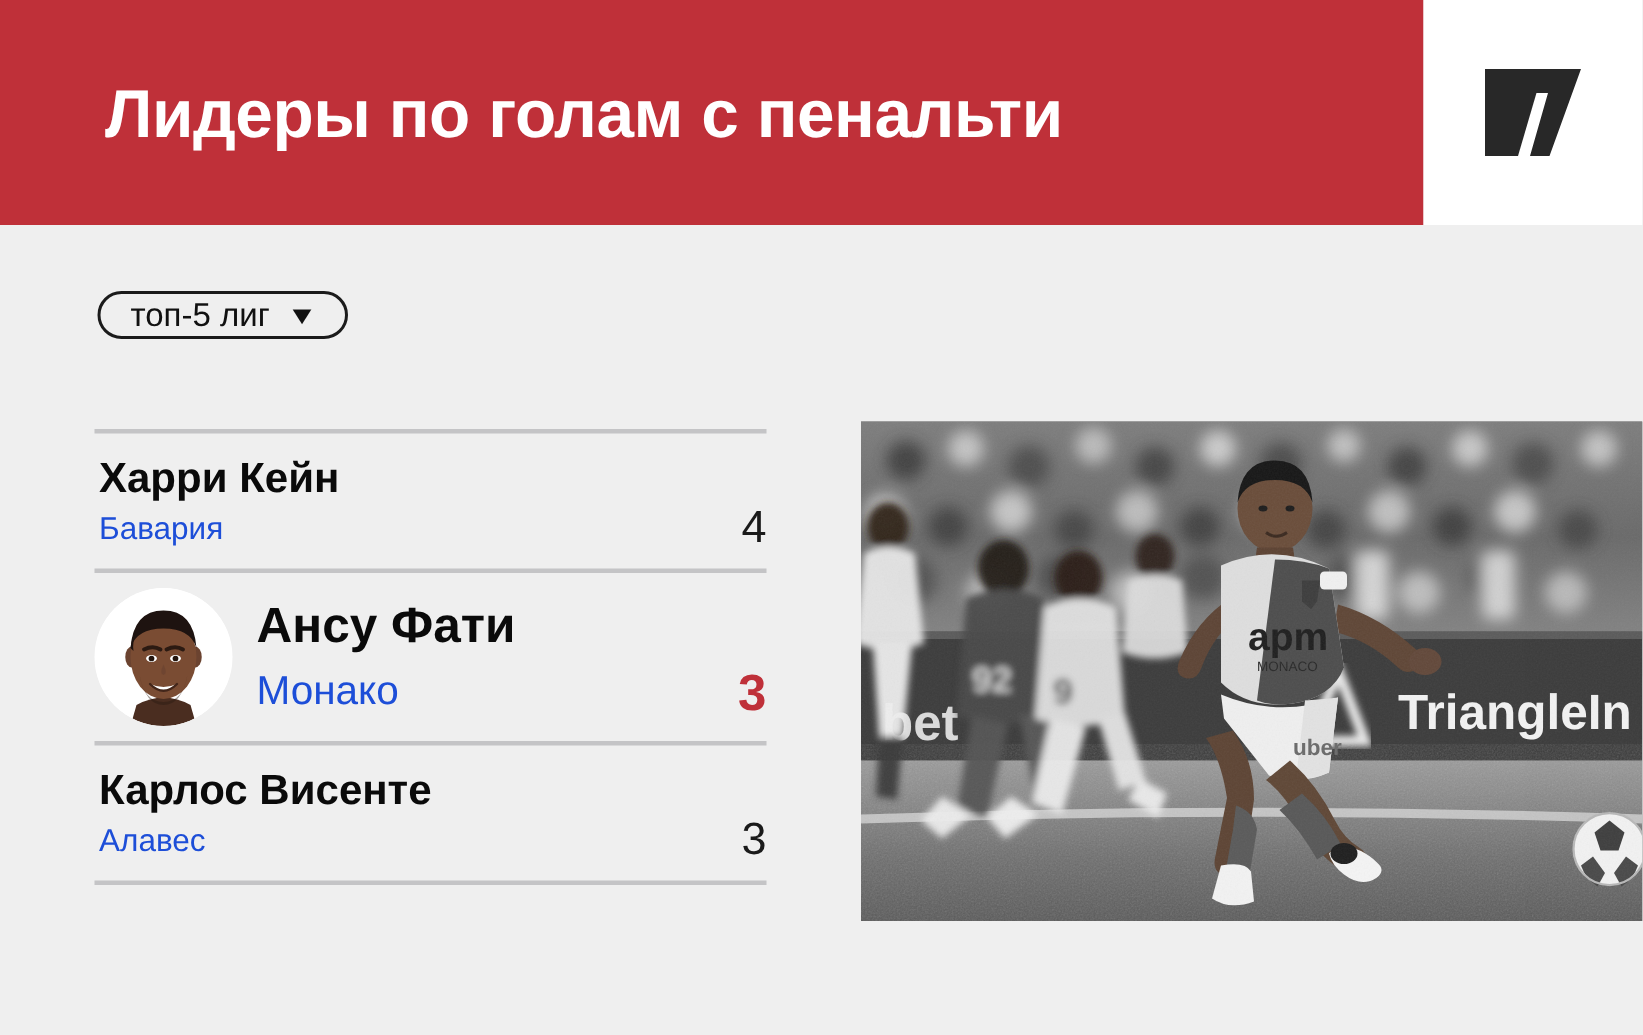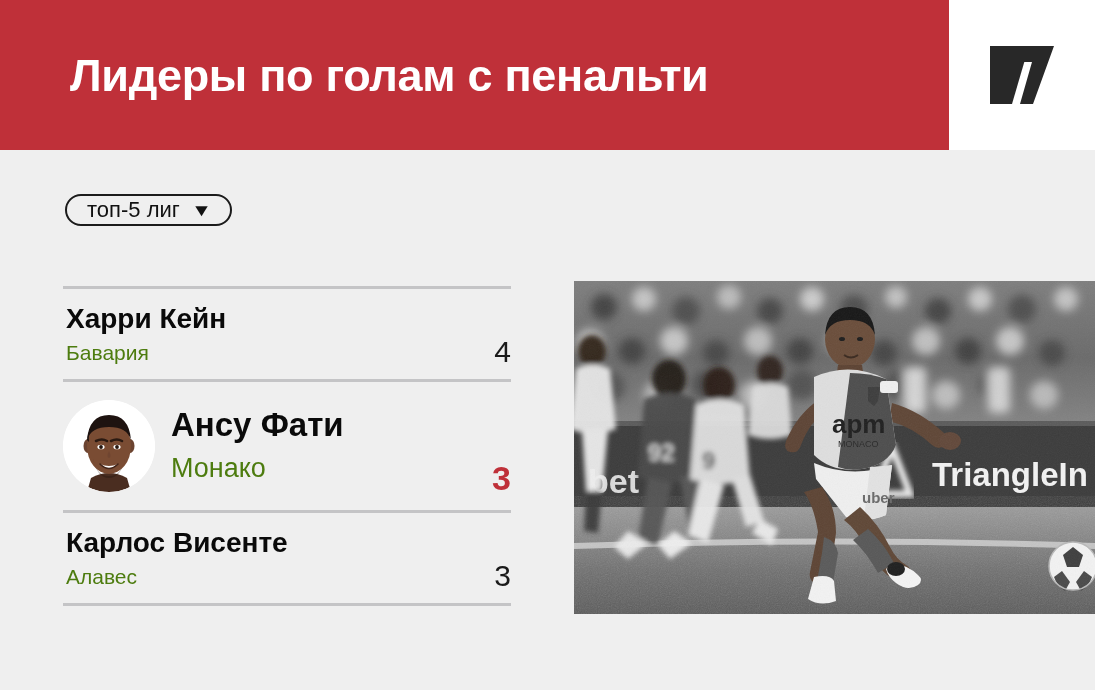--- a/index.html
+++ b/index.html
@@ -108,21 +108,21 @@
     display: flex;
     align-items: center;
     box-sizing: border-box;
     width: 100%;
   }
   .leader-row.normal {
     height: 90px;
     padding-left: 3px;
   }
   .leader-row.featured {
-    height: 128px;
+    height: 112px;
     padding-left: 0;
   }
   .avatar {
     width: 92px;
     height: 92px;
     border-radius: 50%;
     overflow: hidden;
     flex: 0 0 auto;
     margin-right: 16px;
     background: #ffffff;
@@ -134,21 +134,21 @@
     flex: 1 1 auto;
     min-width: 0;
   }
   .player-name {
     font-weight: bold;
     color: #0a0a0a;
     line-height: 1.12;
     white-space: nowrap;
   }
   .club-name {
-    color: #4d7c0f;
+    color: #1d4ed8;
     line-height: 1.2;
     white-space: nowrap;
   }
   .normal .player-name { font-size: 28px; }
   .normal .club-name { font-size: 21px; margin-top: 6px; }
   .featured .player-name { font-size: 33px; }
   .featured .club-name { font-size: 27px; margin-top: 8px; }
 
   .goal-count {
     flex: 0 0 auto;

